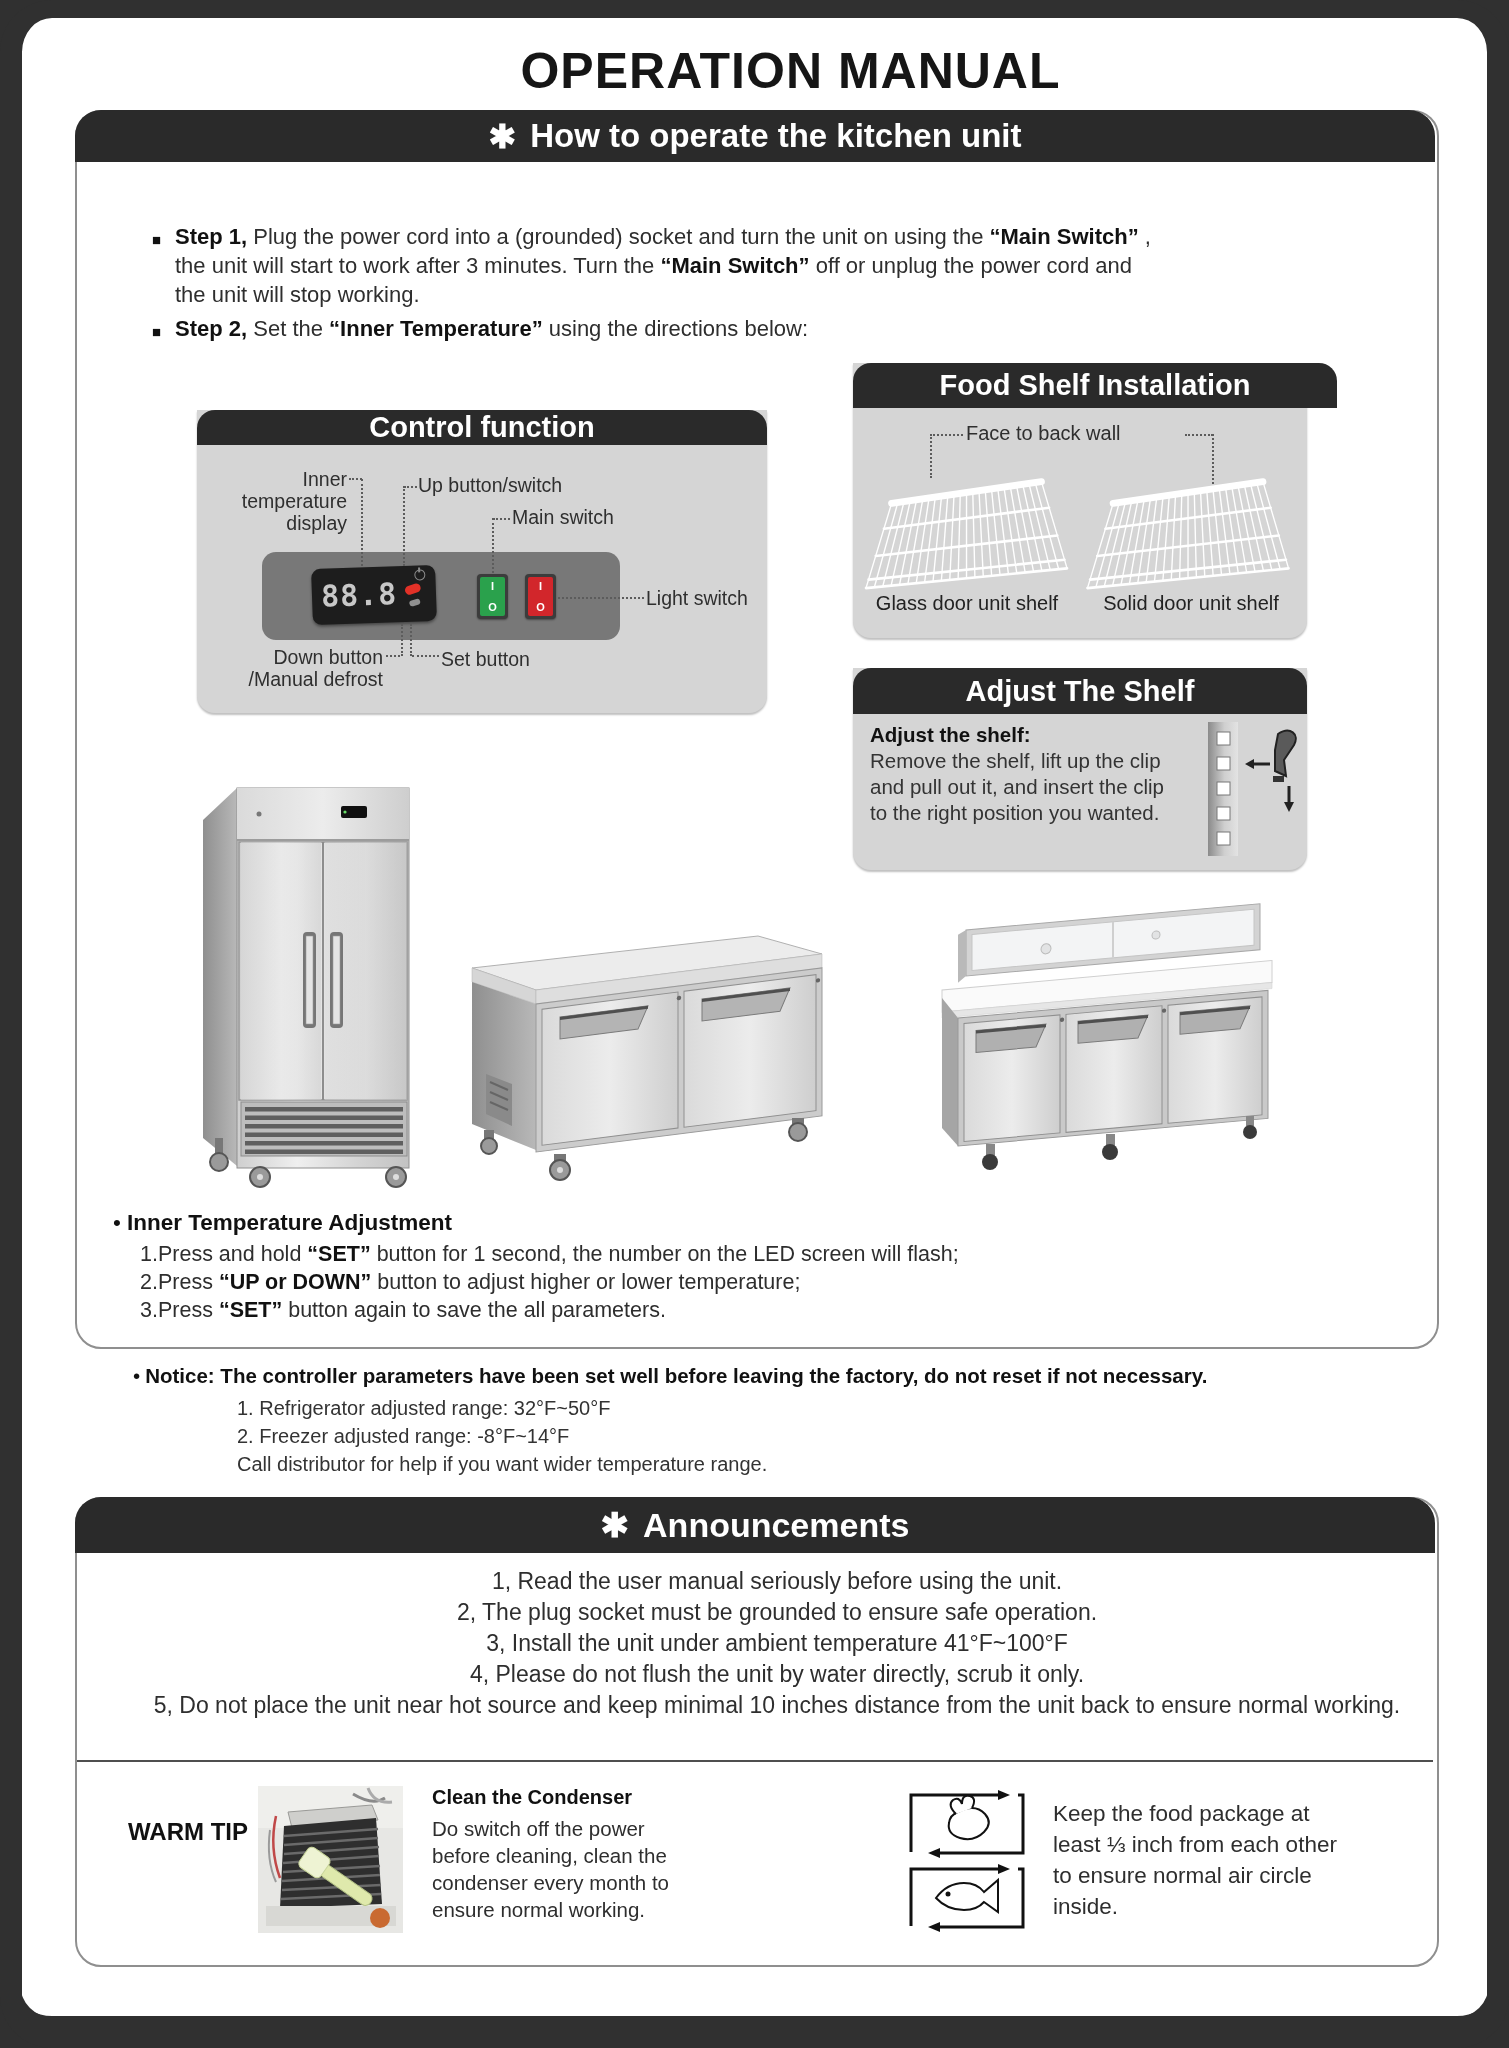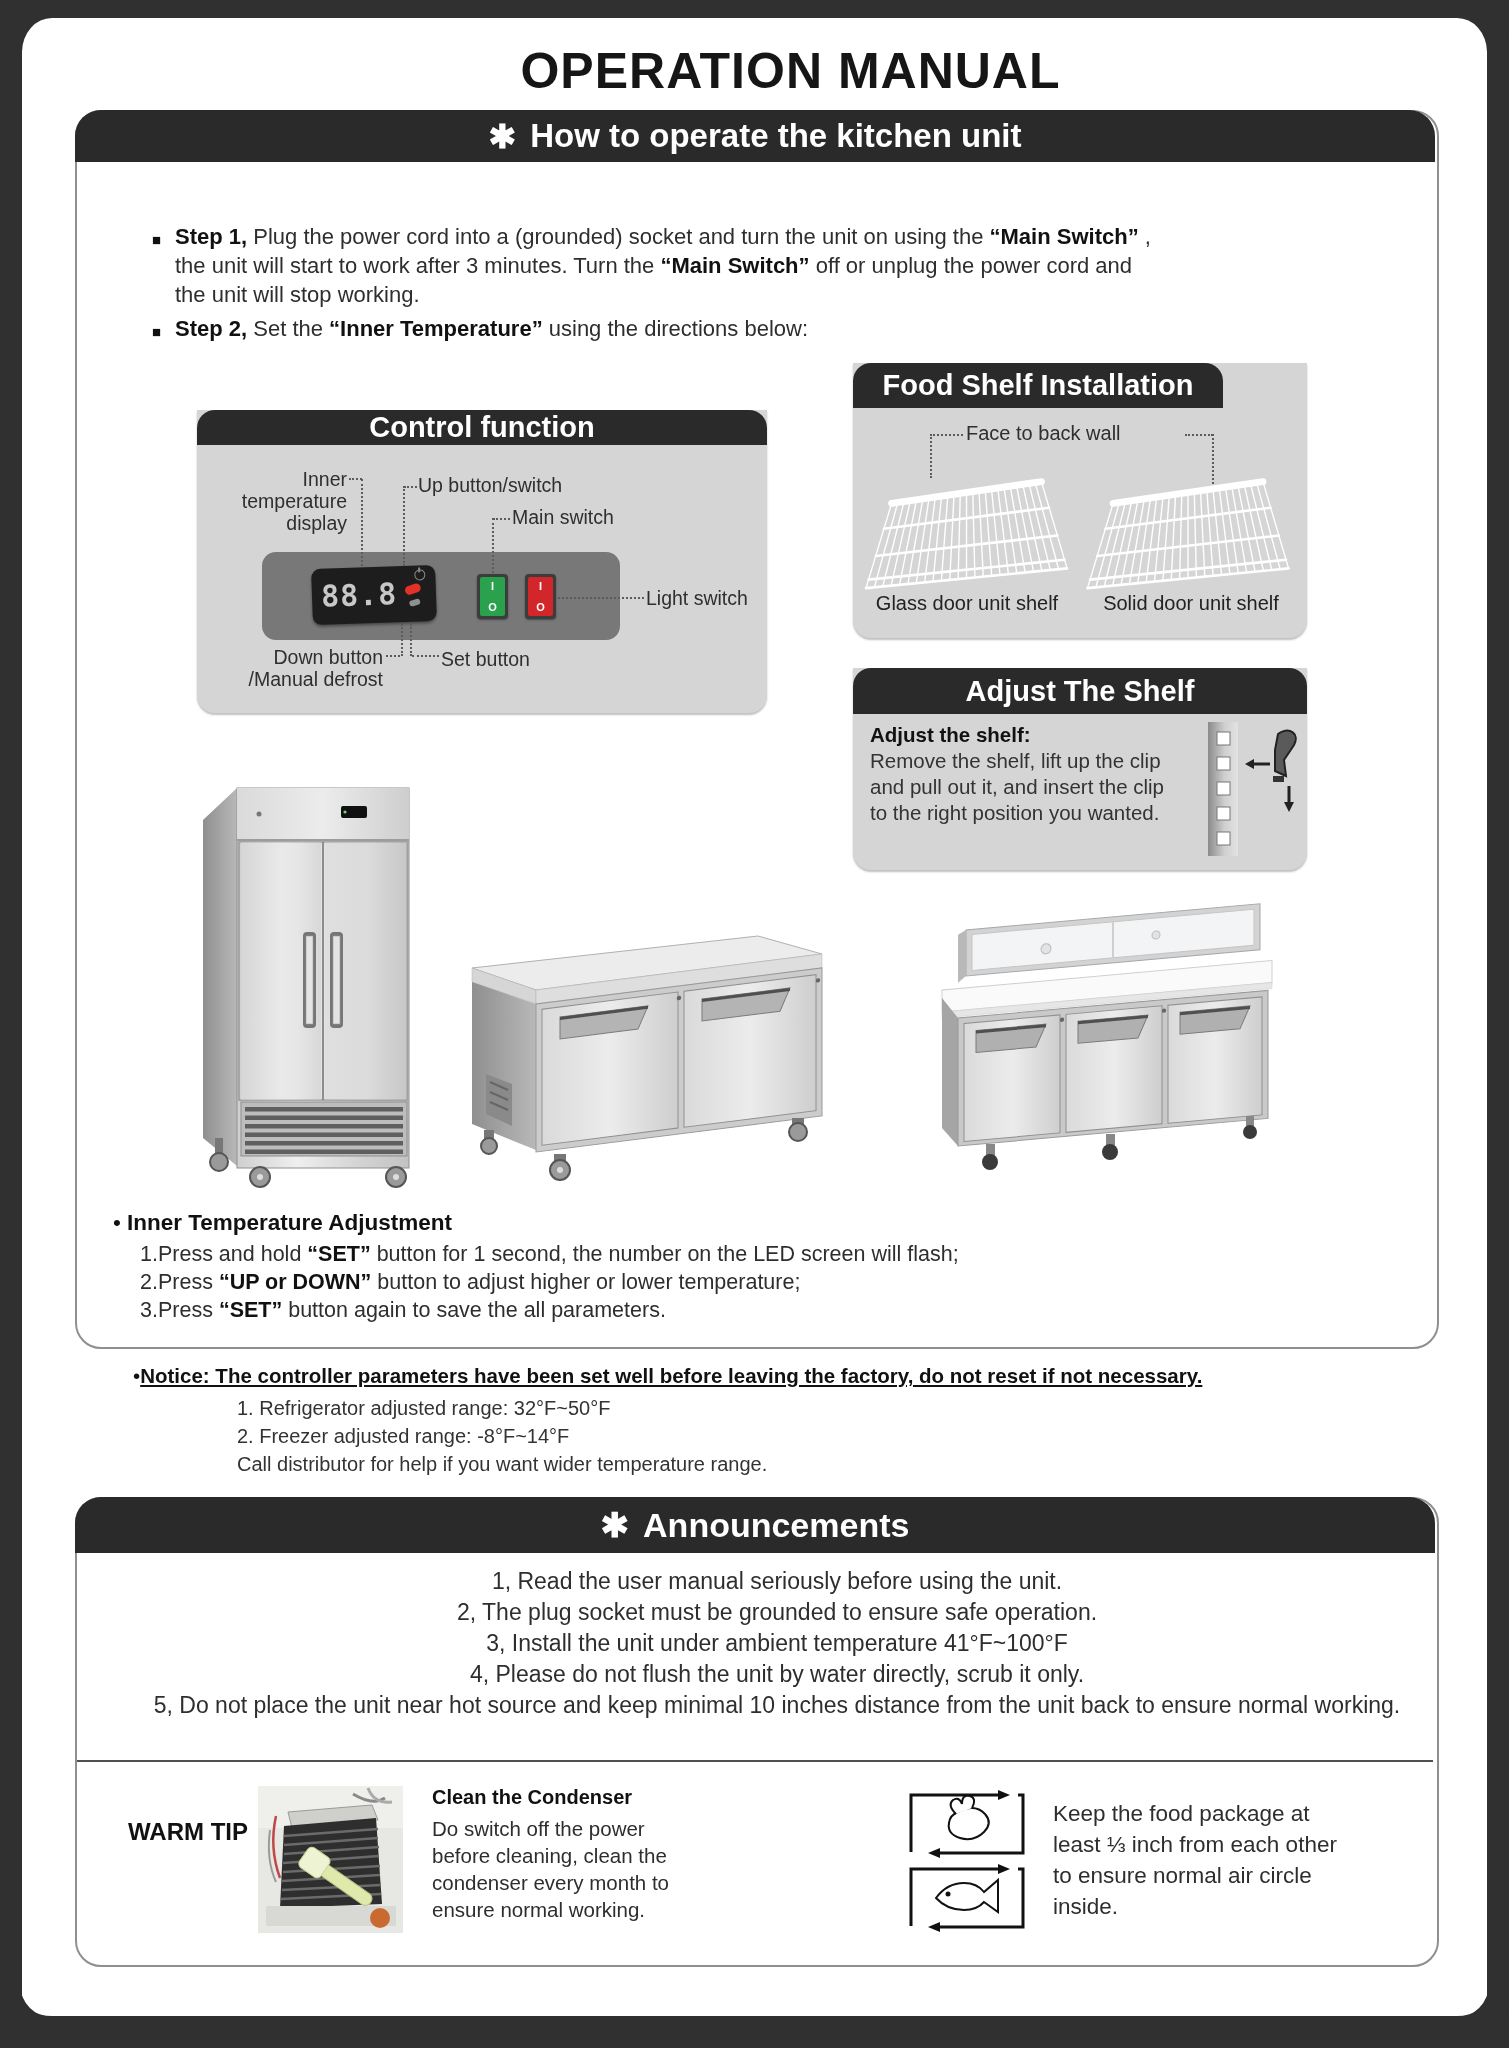--- a/index.html
+++ b/index.html
@@ -102,21 +102,21 @@
   <div class="abs dh" style="left:404px;top:486px;width:13px;"></div>
   <div class="abs dv" style="left:492px;top:518px;height:55px;"></div>
   <div class="abs dh" style="left:493px;top:518px;width:17px;"></div>
   <div class="abs dh" style="left:558px;top:597px;width:86px;"></div>
   <div class="abs dv" style="left:401px;top:624px;height:32px;"></div>
   <div class="abs dv" style="left:410px;top:624px;height:32px;"></div>
   <div class="abs dh" style="left:386px;top:655px;width:14px;"></div>
   <div class="abs dh" style="left:412px;top:655px;width:27px;"></div>
 
   <div class="abs panel-body" style="left:853px;top:363px;width:454px;height:275px;"></div>
-  <div class="abs panel-bar" style="left:853px;top:363px;width:370px;height:45px;font-size:29px;">
+  <div class="abs panel-bar" style="left:853px;top:363px;width:484px;height:45px;font-size:29px;">
     <span>Food Shelf Installation</span>
   </div>
   <div class="abs ctl-label" style="left:966px;top:422px;font-size:20px;">Face to back wall</div>
   <div class="abs dh" style="left:930px;top:434px;width:33px;"></div>
   <div class="abs dv" style="left:930px;top:434px;height:44px;"></div>
   <div class="abs dh" style="left:1185px;top:434px;width:28px;"></div>
   <div class="abs dv" style="left:1212px;top:434px;height:50px;"></div>
   <svg class="abs shelf-wires" style="left:862px;top:458px;" width="212" height="138" viewBox="0 0 215 140">
       <line x1="30" y1="46" x2="4" y2="132" stroke="#fff" stroke-width="1.4" stroke-linecap="round"></line>
       <line x1="36.333333333333336" y1="45.083333333333336" x2="12.5" y2="131.16666666666666" stroke="#fff" stroke-width="1.4" stroke-linecap="round"></line>
@@ -334,21 +334,21 @@
   <div class="abs" style="left:113px;top:1210px;font-size:22.5px;color:#111;">
     <span>•</span><span class="b" style="margin-left:6px;">Inner Temperature Adjustment</span>
   </div>
   <div class="abs templine" style="left:140px;top:1240px;width:1200px;">
     <div><span>1.Press and hold </span><span class="b">“SET”</span><span>  button for 1 second, the number on the LED screen will flash;</span></div>
     <div><span>2.Press </span><span class="b">“UP or DOWN”</span><span>  button to adjust higher or lower temperature;</span></div>
     <div><span>3.Press </span><span class="b">“SET”</span><span>  button again to save the all parameters.</span></div>
   </div>
 
   <div class="abs" style="left:133px;top:1364px;font-size:20.5px;color:#111;">
-    <span>•</span><span class="b" style="text-decoration:underline;">Notice: The controller parameters have been set well before leaving the factory, do not reset if not necessary.</span>
+    <span>•</span><span class="b" style="margin-left:5px;">Notice: The controller parameters have been set well before leaving the factory, do not reset if not necessary.</span>
   </div>
   <div class="abs notice-items" style="left:237px;top:1394px;width:900px;">
     <div>1.  Refrigerator adjusted range: 32°F~50°F</div>
     <div>2. Freezer adjusted range: -8°F~14°F</div>
     <div>Call distributor for help if you want wider temperature range.</div>
   </div>
 
   <div class="abs framebox" style="left:75px;top:1497px;width:1360px;height:466px;"></div>
   <div class="abs blackbar" style="left:75px;top:1497px;width:1360px;height:56px;font-size:34px;">
     <span class="ast">✱</span>

